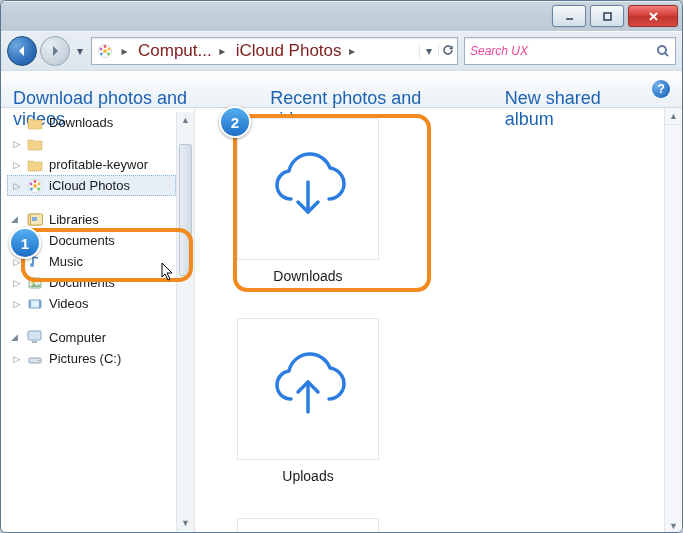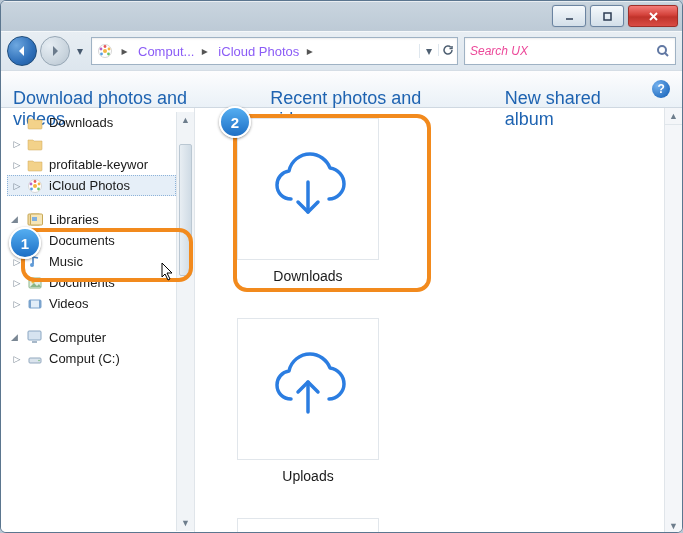--- a/index.html
+++ b/index.html
@@ -10,21 +10,21 @@
 .btn-close{width:48px;background:linear-gradient(#f37c78,#d4423b 45%,#c0332b 55%,#d94c45);border-color:#9e2f29;color:#fff;}
 .btn-close svg{stroke:#fff;stroke-width:2;}
 .nav-row{height:38px;background:linear-gradient(#e8eef3,#dde6ee);display:flex;align-items:center;padding:0 6px;border-top:1px solid rgba(255,255,255,.7);}
 .navbtn{width:28px;height:28px;border-radius:50%;display:flex;align-items:center;justify-content:center;margin-right:3px;}
 .back-btn{background:radial-gradient(circle at 30% 30%,#6ea8e0,#2e6fb9 60%,#1d5699);border:1px solid #1e4c7b;}
 .fwd-btn{background:radial-gradient(circle at 30% 30%,#e6edf3,#cbd6df 60%,#b5c2ce);border:1px solid #97a7b5;}
 .navbtn svg{fill:#fff;}
 .fwd-btn svg{fill:#6b7b8c;}
 .nav-dd{width:14px;height:22px;display:flex;align-items:center;justify-content:center;color:#46596e;margin-right:4px;}
 .addrbar{flex:1;height:26px;background:#fff;border:1px solid #9fb2c4;margin-right:6px;display:flex;align-items:center;overflow:hidden;box-shadow:inset 0 1px 2px rgba(0,0,0,.08);}
-.crumb{height:100%;display:flex;align-items:center;padding:0 3px 0 6px;font-size:13px;color:#8b5cf6;}
+.crumb{height:100%;display:flex;align-items:center;padding:0 3px 0 6px;font-size:17px;color:#7f1d1d;}
 .crumb-sep{display:inline-flex;align-items:center;justify-content:center;width:15px;height:100%;color:#555;}
 .app-icon{width:16px;height:16px;margin:0 4px 0 5px;display:inline-flex;align-items:center;justify-content:center;}
 .addrbar .drop{margin-left:auto;display:flex;}
 .dd-seg{width:18px;height:100%;display:flex;align-items:center;justify-content:center;border-left:1px solid #dfe7ee;color:#4f6072;}
 .searchbox{width:200px;height:26px;background:#fff;border:1px solid #9fb2c4;display:flex;align-items:center;padding:0 5px;color:#ec4899;font-style:italic;box-shadow:inset 0 1px 2px rgba(0,0,0,.08);}
 .searchbox svg{margin-left:auto;stroke:#6178a3;fill:none;stroke-width:2;}
 .toolbar{height:36px;background:linear-gradient(#fdfdfe,#eaf1f7);border-top:1px solid #d5dde5;border-bottom:1px solid #cfd8e1;display:flex;align-items:center;padding:0 12px;}
 .tb-link{color:#1e63b1;font-size:18px;margin-right:30px;margin-top:39px;}
 .tb-link:last-of-type{margin-right:0;}
 .help{width:18px;height:18px;border-radius:50%;background:radial-gradient(circle at 30% 30%,#74b1ee,#2b74c5 70%,#1858a0);color:#fff;font-weight:bold;display:flex;align-items:center;justify-content:center;font-size:12px;margin-left:auto;}
@@ -250,21 +250,21 @@
           <span>Computer</span>
         </div>
         <div class="tree-item">
           <span class="expander">▷</span>
           <span class="ic">
               <svg width="16" height="16" viewBox="0 0 16 16">
                 <rect x="2" y="7" width="12" height="5" rx="1" fill="#dbe4ed" stroke="#93a9bf"></rect>
                 <circle cx="12" cy="9.5" r="0.8" fill="#7bbc7b"></circle>
               </svg>
             </span>
-          <span>Comput (C:)</span>
+          <span>Pictures (C:)</span>
         </div>
       </div>
       <div class="sb-scroll">
         <div class="sb-btn">▲</div>
         <div class="sb-thumb"></div>
         <div style="flex:1"></div>
         <div class="sb-btn">▼</div>
       </div>
     </div>
 

